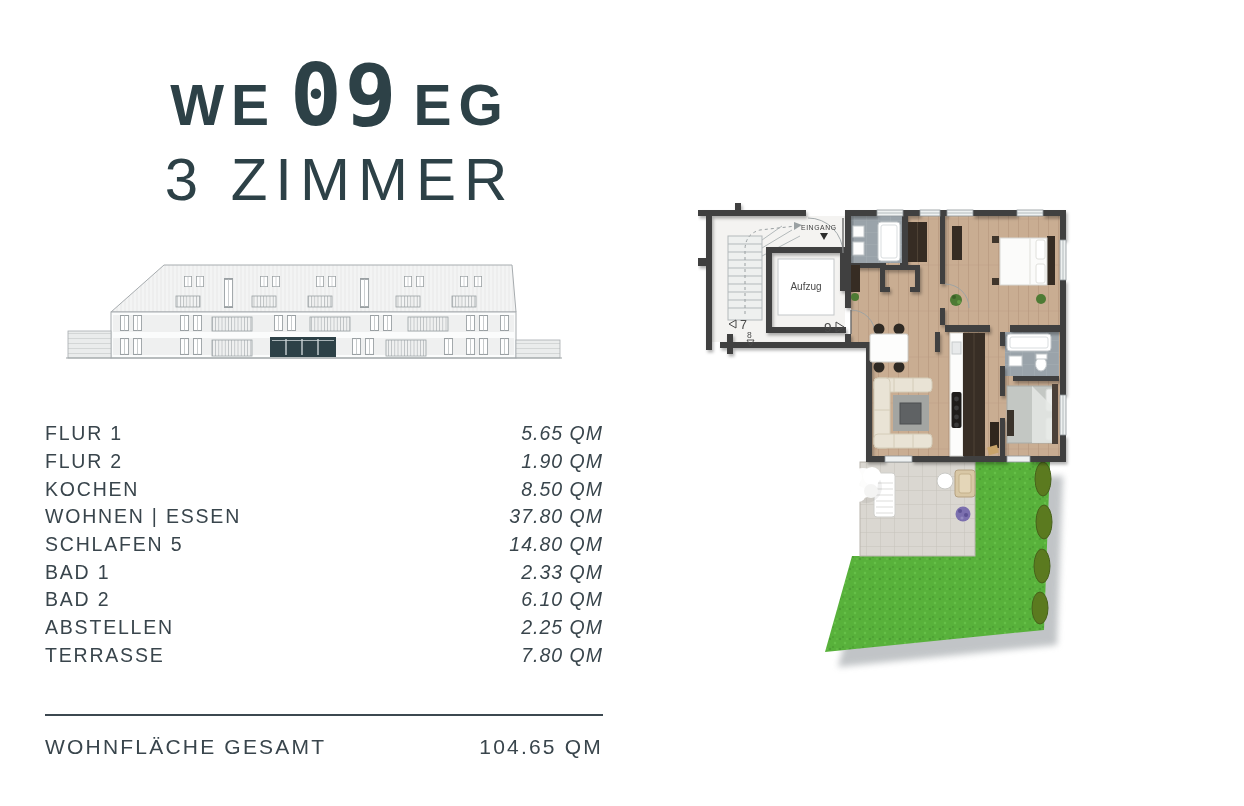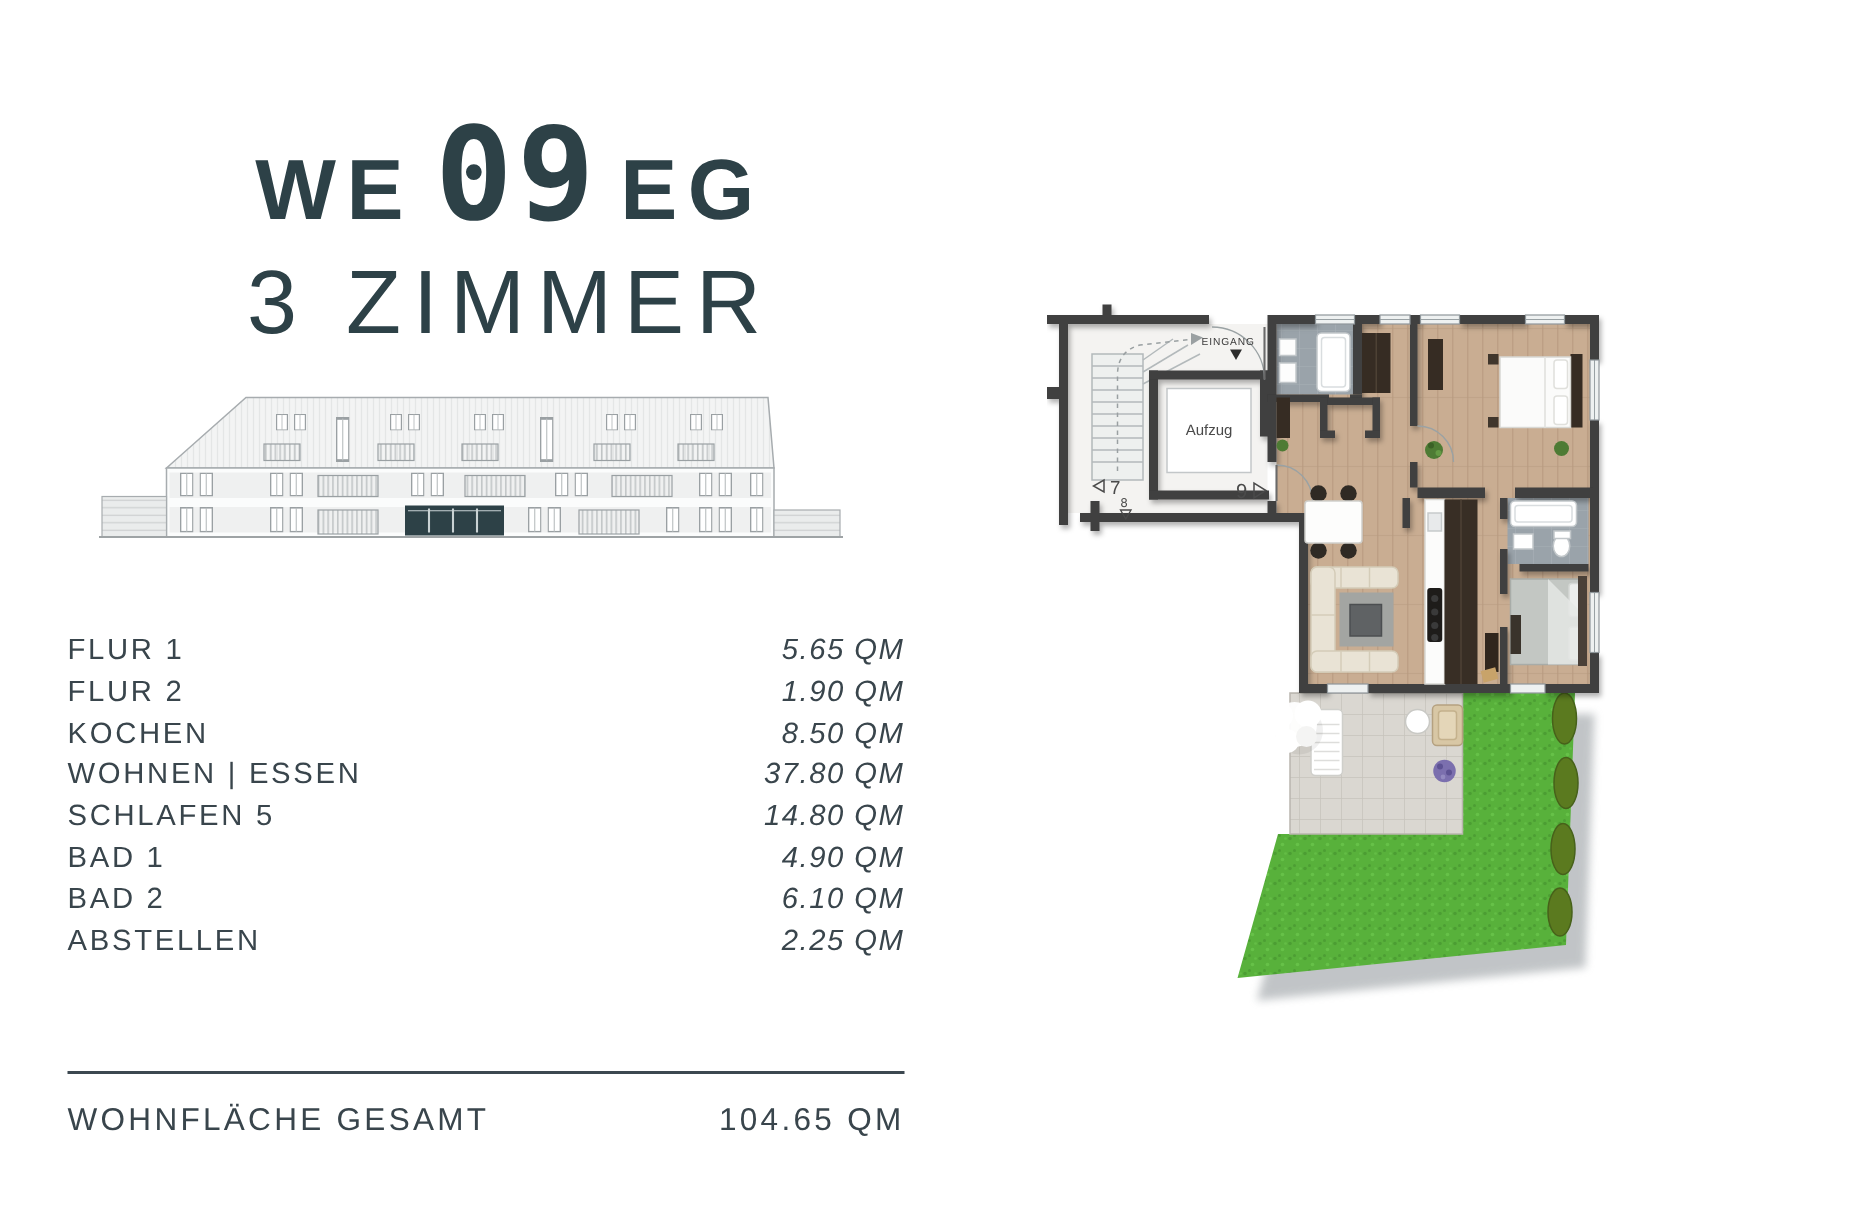--- a/index.html
+++ b/index.html
@@ -1,21 +1,21 @@
 <!DOCTYPE html>
 <html><head>
 <meta charset="utf-8">
 <style>
   html,body{margin:0;padding:0;}
   body{
     width:1244px;height:806px;position:relative;overflow:hidden;
     background:#ffffff;font-family:"Liberation Sans",sans-serif;
   }
   
-  .title-block{position:absolute;left:128px;top:74px;width:424px;text-align:center;color:#2d4147;}
+  .title-block{position:absolute;left:128px;top:52px;width:424px;text-align:center;color:#2d4147;}
   .title-line1{display:flex;justify-content:center;align-items:baseline;gap:14px;line-height:1;}
   .t-small{font-size:57px;font-weight:700;letter-spacing:7px;}
   .t-big{font-size:86px;font-weight:700;letter-spacing:3px;font-family:"DejaVu Sans Mono","Liberation Mono",monospace;}
   .title-line2{font-size:60px;font-weight:400;letter-spacing:8px;line-height:1;margin-top:12px;}
   
   .elevation{position:absolute;left:64px;top:252px;}
   
   .room-table{position:absolute;left:45px;top:420px;width:558px;color:#39454c;}
   .room-row{display:flex;justify-content:space-between;align-items:center;height:27.7px;
     font-size:19.5px;letter-spacing:1.8px;}
@@ -147,29 +147,33 @@
   <div class="room-row">
       <span>WOHNEN | ESSEN</span>
       <span class="val">37.80 QM</span>
     </div>
   <div class="room-row">
       <span>SCHLAFEN 5</span>
       <span class="val">14.80 QM</span>
     </div>
   <div class="room-row">
       <span>BAD 1</span>
-      <span class="val">4.90 QM</span>
+      <span class="val">2.33 QM</span>
     </div>
   <div class="room-row">
       <span>BAD 2</span>
       <span class="val">6.10 QM</span>
     </div>
   <div class="room-row">
       <span>ABSTELLEN</span>
       <span class="val">2.25 QM</span>
+    </div>
+  <div class="room-row">
+      <span>TERRASSE</span>
+      <span class="val">7.80 QM</span>
     </div>
 </div>
 <div class="divider"></div>
 <div class="total-row">
   <span>WOHNFLÄCHE GESAMT</span>
   <span>104.65 QM</span>
 </div>
 
 <div class="floorplan">
 <svg width="380" height="480" viewBox="0 0 380 480">

